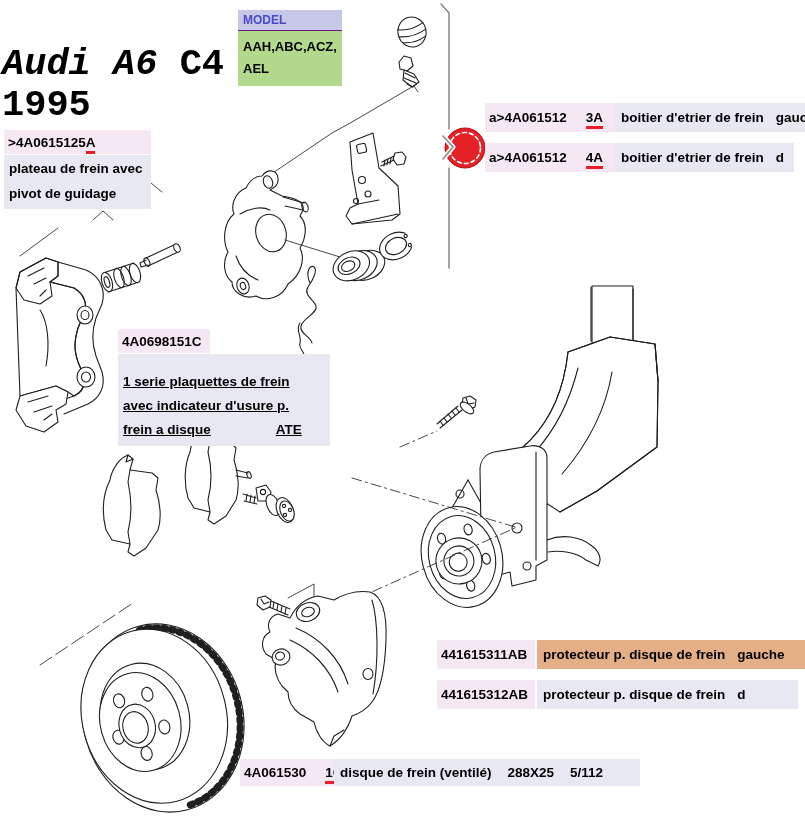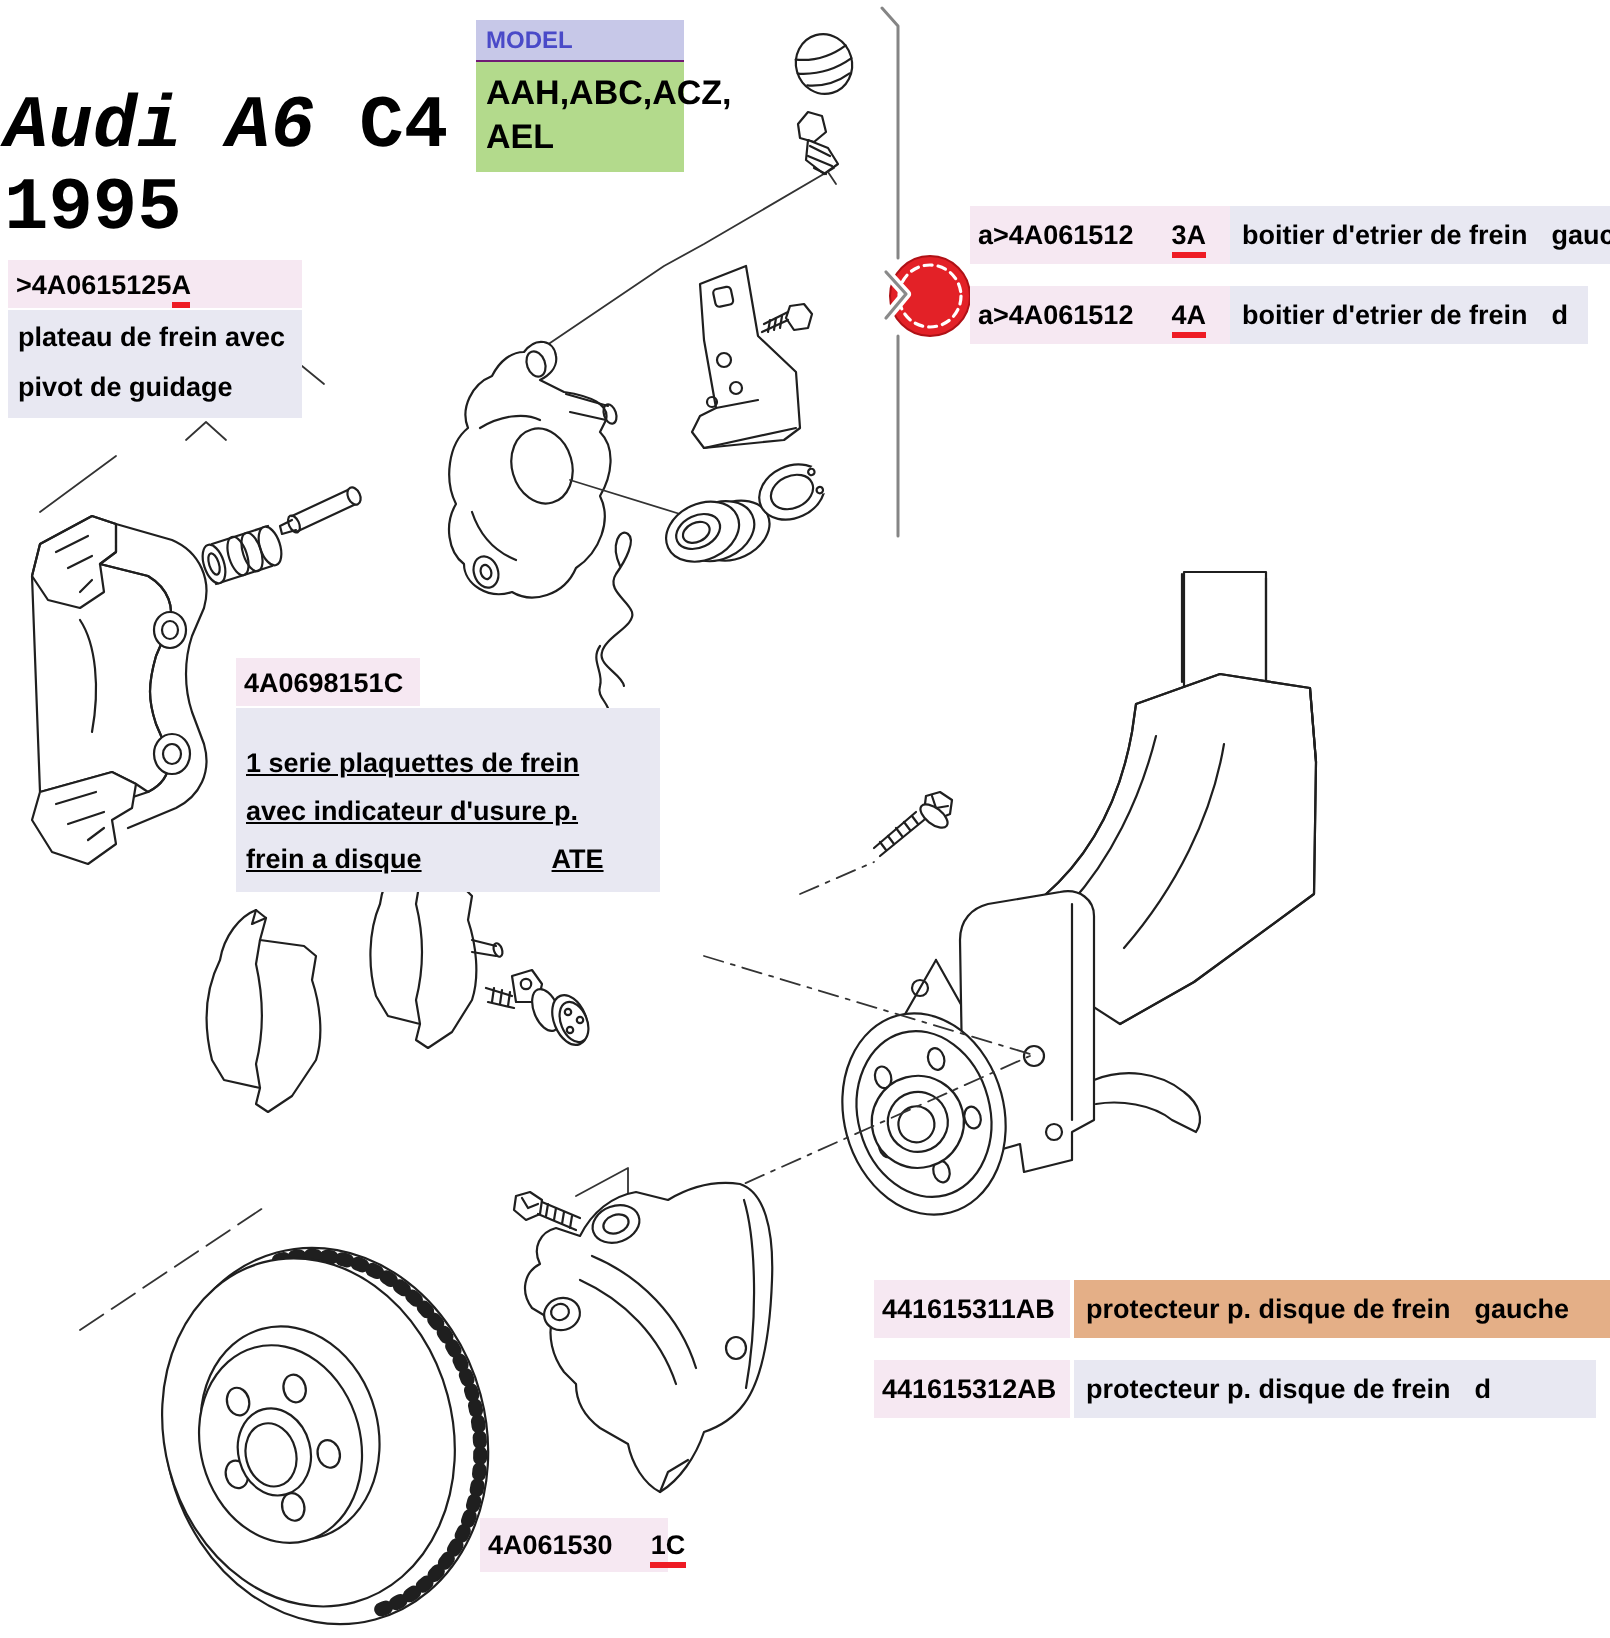--- a/index.html
+++ b/index.html
@@ -18,21 +18,21 @@
   #drawing .vent{stroke-width:7;stroke-dasharray:2.5 5.5;}
 
   .txt{position:absolute;z-index:2;}
   .title{left:2px;top:6px;font-family:Liberation Mono, monospace;
          font-weight:bold;font-size:37px;line-height:41px;color:#000;margin-top:38px;}
   .title .it{font-style:italic;}
 
   .modelbox{left:238px;top:10px;width:104px;}
   .model-hd{background:#c7c8e8;color:#4a4ac8;font-size:12px;font-weight:bold;
             padding:3px 0 3px 5px;border-bottom:1px solid #701a75;}
-  .model-bd{background:#b3da8c;color:#000;font-size:17px;font-weight:bold;
+  .model-bd{background:#b3da8c;color:#000;font-size:13px;font-weight:bold;
             padding:5px 0 6px 5px;line-height:22px;}
 
   .pn{background:#f6e8f2;color:#000;font-size:13.5px;font-weight:bold;
       display:flex;align-items:center;padding:0 6px 0 4px;height:24px;white-space:nowrap;}
   .pn .ul{border-bottom:3px solid #ee1c25;padding-bottom:1px;margin-bottom:-4px;}
   .desc{background:#e8e8f2;color:#000;font-size:13.5px;font-weight:bold;white-space:nowrap;}
   .row{display:flex;align-items:stretch;}
   .row .pn{height:auto;gap:19px;}
   .row .desc{display:flex;align-items:center;padding:0 10px 0 6px;}
   .orange{background:#e4af87;}
@@ -397,15 +397,22 @@
         <span class="gap"></span>
         <span>d</span>
       </div>
   </div>
 
   <div class="txt row rowpos5">
     <div class="pn">
         <span>4A061530</span>
         <span class="ul">1C</span>
       </div>
+    <div class="desc">
+        <span>disque de frein (ventilé)</span>
+        <span class="g16"></span>
+        <span>288X25</span>
+        <span class="g16"></span>
+        <span>5/112</span>
+      </div>
   </div>
 
 </div>
 
 </body></html>

